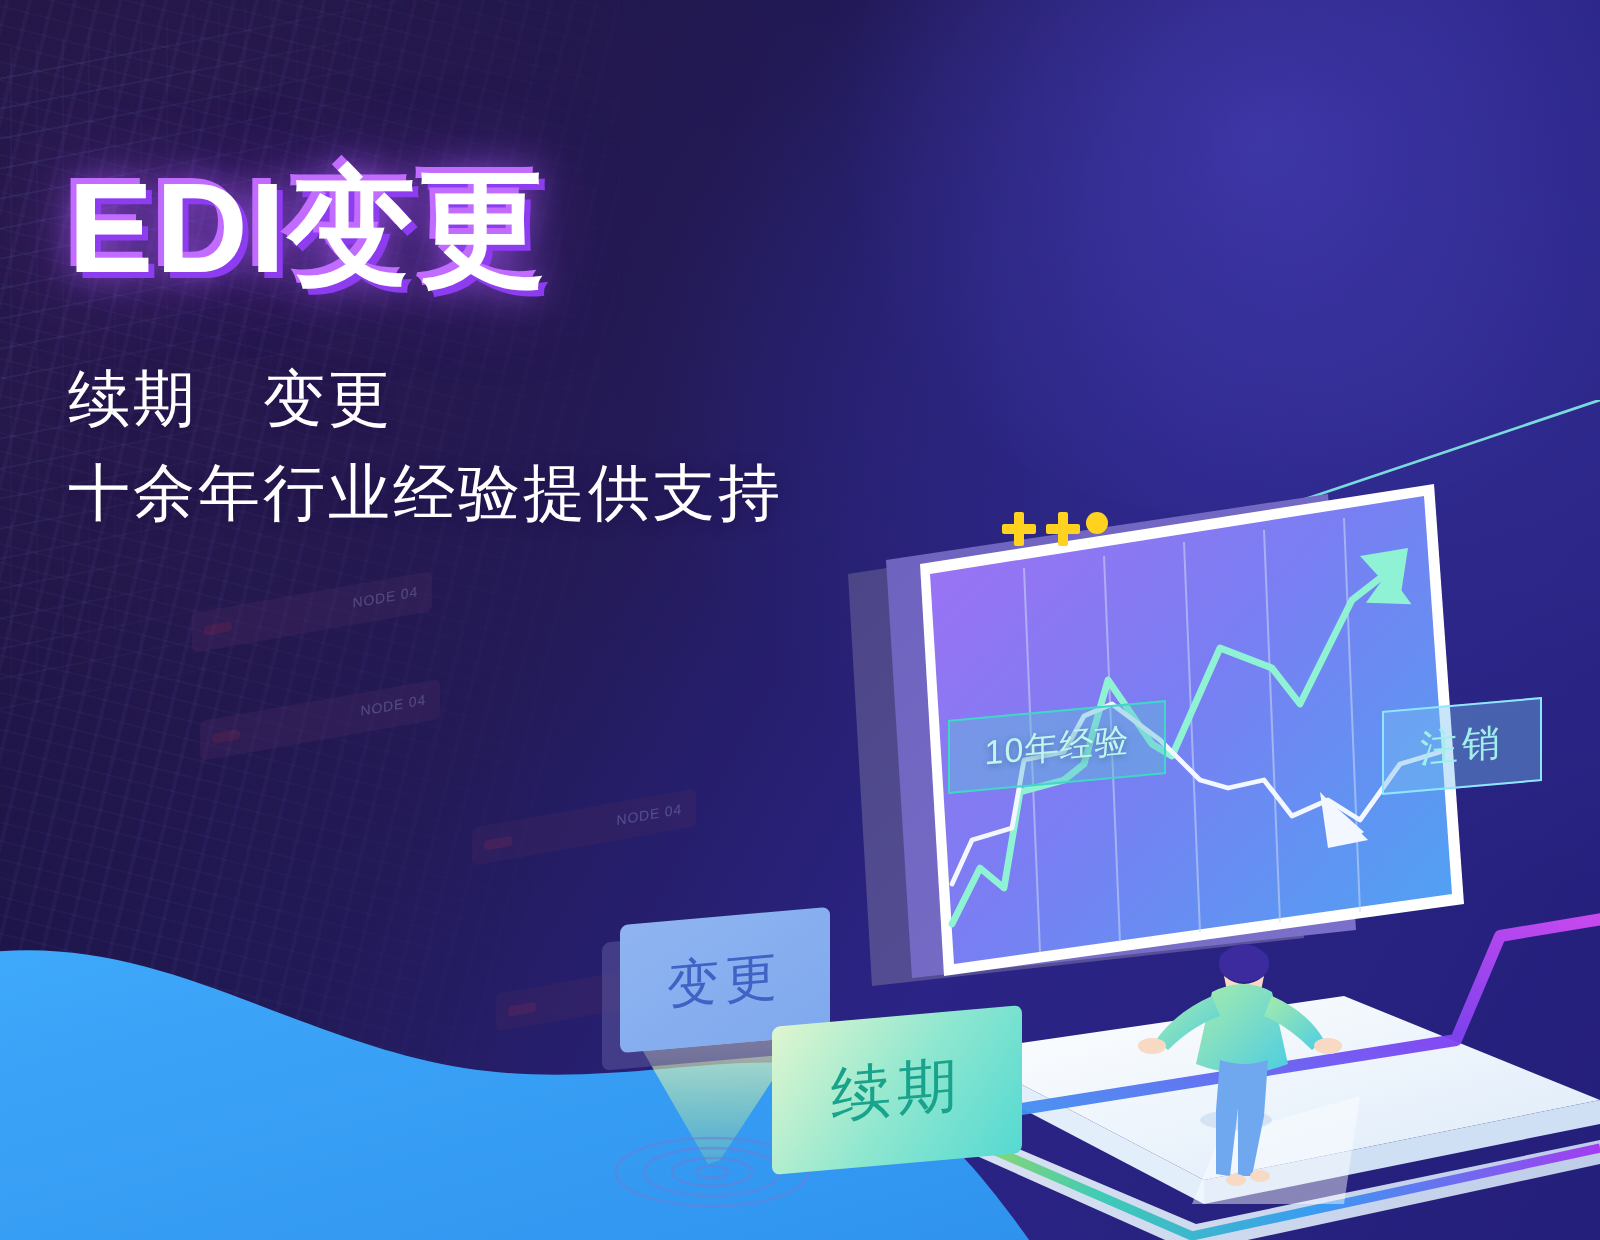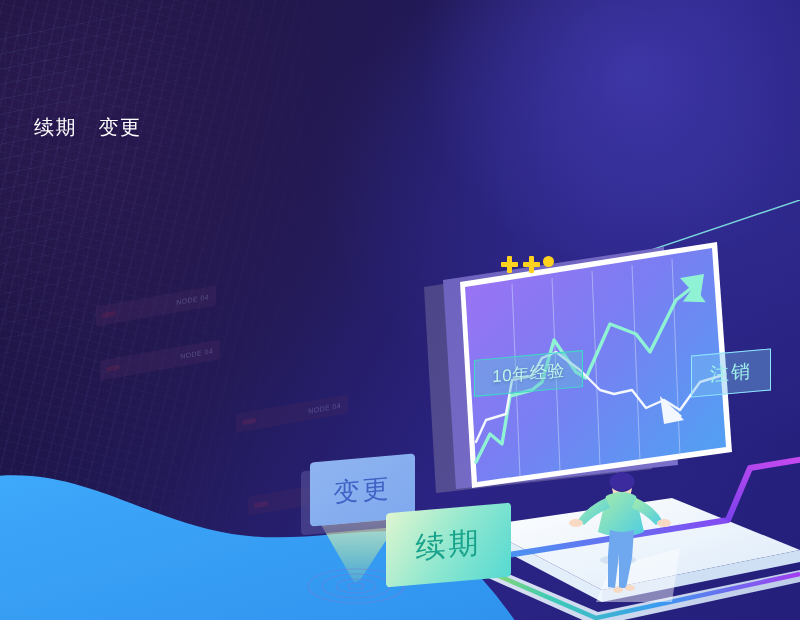--- a/index.html
+++ b/index.html
@@ -62,21 +62,21 @@
     font-size:64px;line-height:1;font-weight:700;letter-spacing:1px;
     color:#ffffff;
     text-shadow:
       -3px -3px 0 #c26bff,
        3px  3px 0 #8d3cf0,
        0 0 18px rgba(182,94,255,.85),
        0 0 42px rgba(150,70,240,.55);
   }
   #subtitle-list{margin:30px 0 0 0;padding:0;list-style:none;}
   #subtitle-list li{
-    color:#ffffff;font-size:20px;line-height:1.52;font-weight:400;
+    color:#ffffff;font-size:31px;line-height:1.52;font-weight:400;
     letter-spacing:1.5px;white-space:pre;
     text-shadow:0 1px 7px rgba(30,12,70,.75);
   }
 
   
   #wave-shape{left:-4px;bottom:-2px;width:520px;height:180px;}
 
   
   #illustration{position:absolute;left:280px;top:230px;width:530px;height:400px;}
   #illustration svg{display:block;}
@@ -151,22 +151,24 @@
   <div class="rack" style="left:248px;top:487px;width:112px;height:19px;transform:skewY(-10deg);background:#472a62;">
     <i></i>
       <b>NODE 04</b>
   </div>
 
   <svg class="tex" style="left:540px;top:200px;width:260px;height:110px;" viewBox="0 0 260 110">
     <line x1="4" y1="86" x2="260" y2="0" stroke="#7fe3e0" stroke-width="1.4" opacity=".95"></line>
   </svg>
 
   <div id="headline">
+    <h1 id="page-title">EDI变更</h1>
     <ul id="subtitle-list">
       <li>续期　变更</li>
+      <li>十余年行业经验提供支持</li>
     </ul>
   </div>
 
   <svg class="tex" id="wave-shape" viewBox="0 0 520 180" preserveAspectRatio="none">
     <defs>
       <linearGradient id="gWave" x1="0" y1="0" x2="1" y2="1">
         <stop offset="0%" stop-color="#3ea8fa"></stop>
         <stop offset="100%" stop-color="#2f93ee"></stop>
       </linearGradient>
     </defs>

